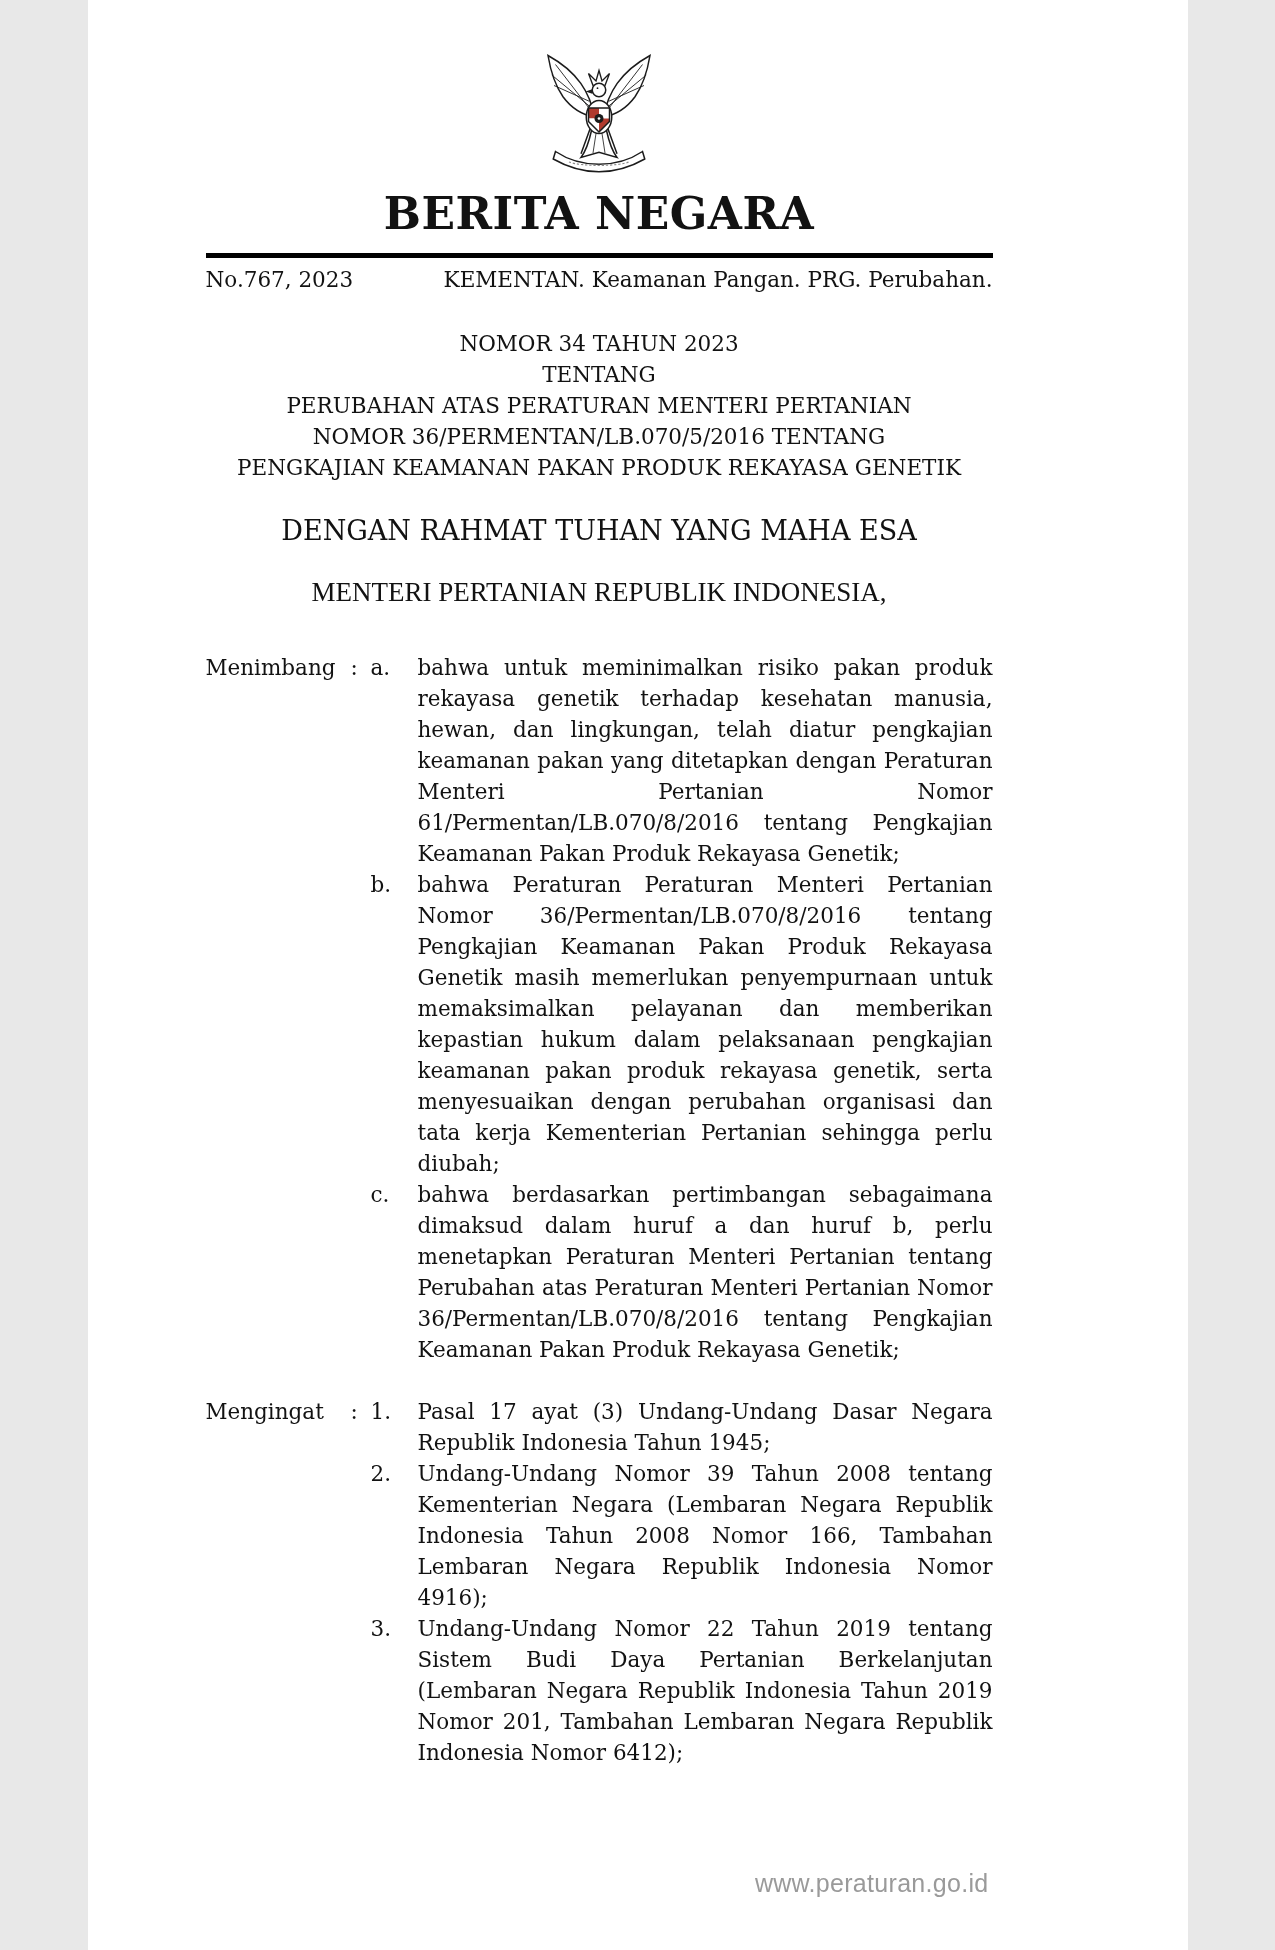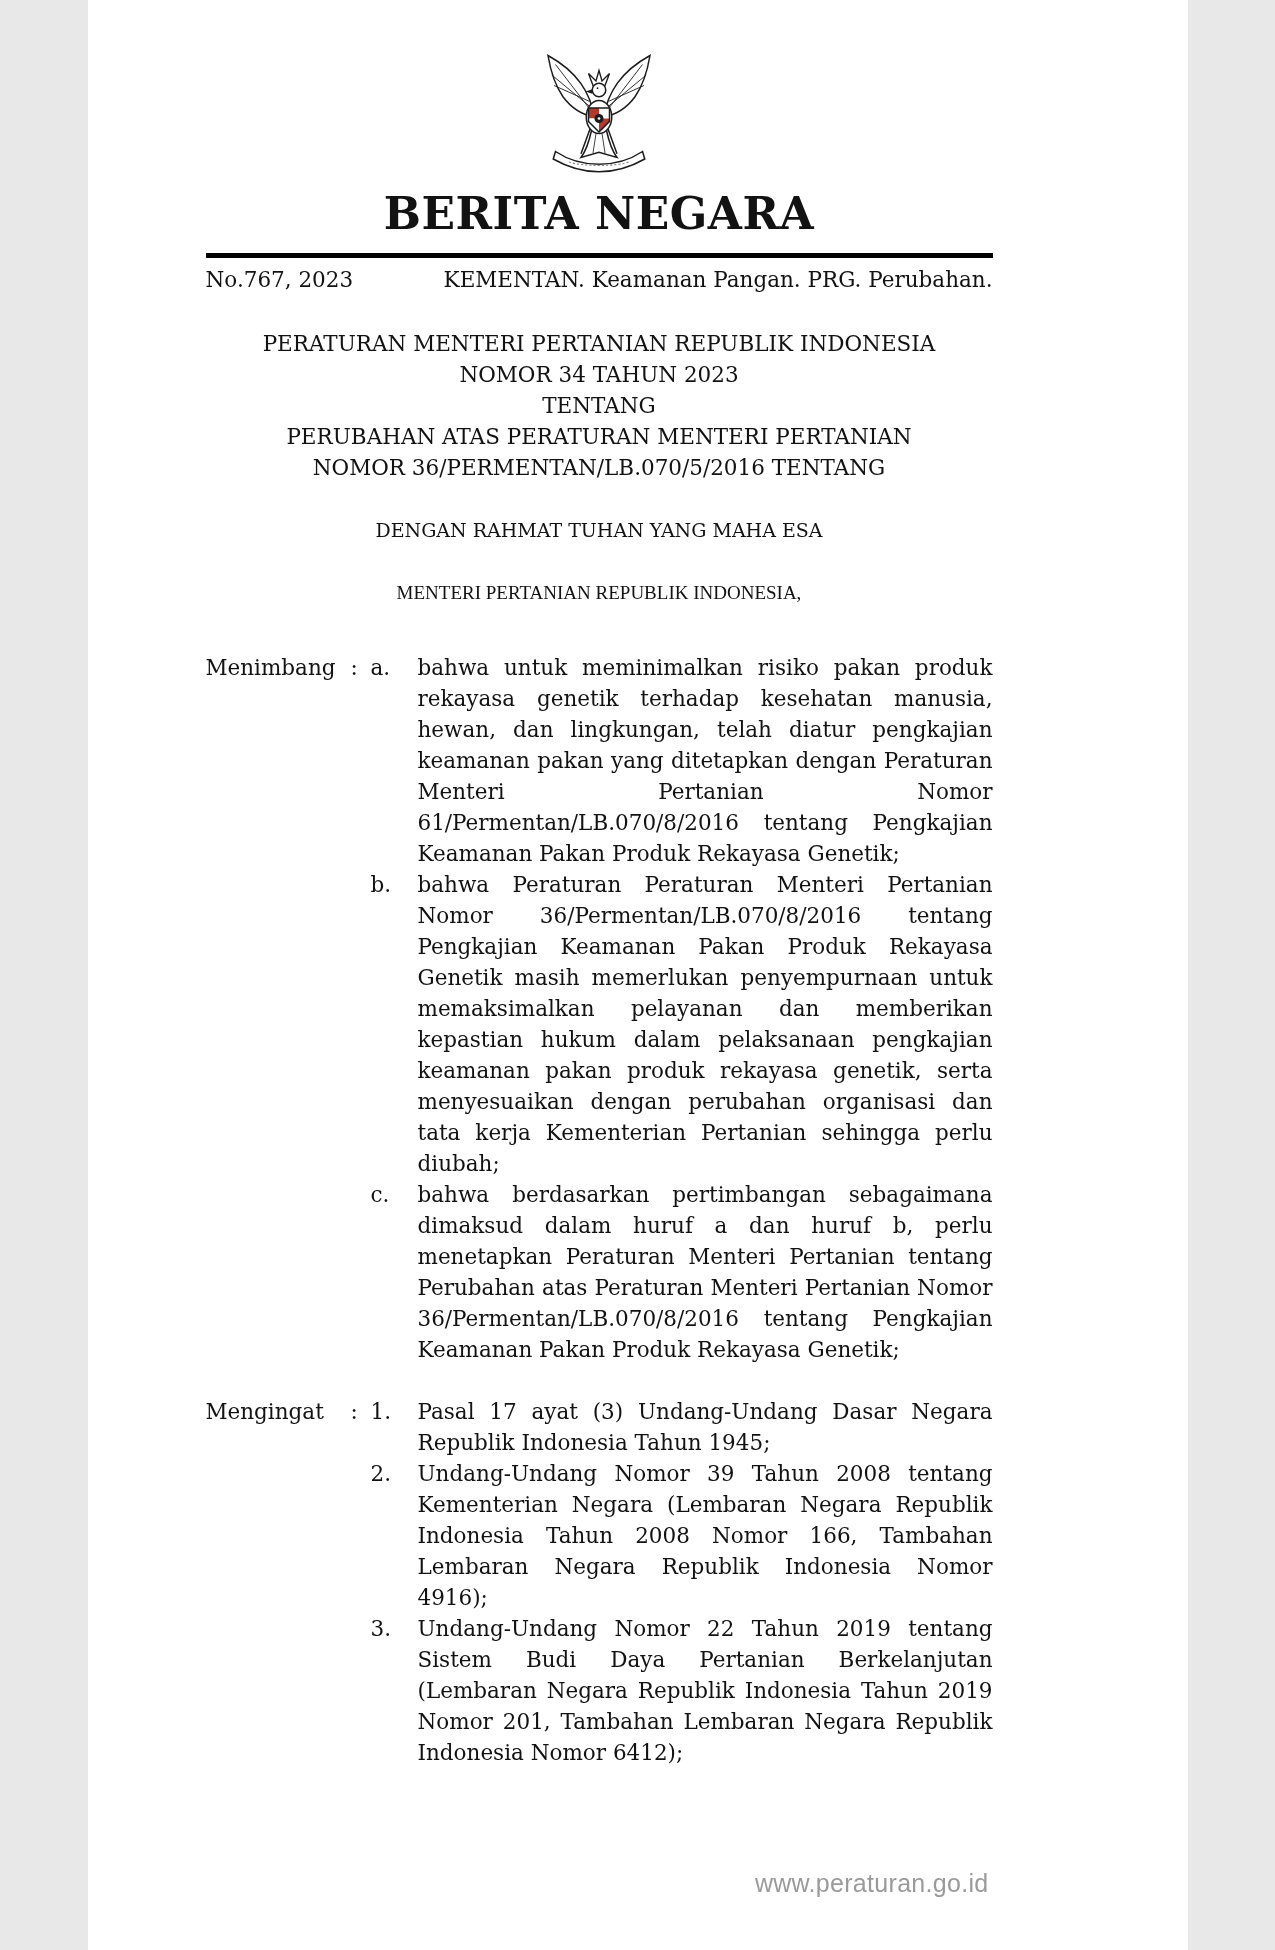--- a/index.html
+++ b/index.html
@@ -47,21 +47,21 @@
     text-align: right;
   }
   .title-block {
     margin-top: 36px;
     text-align: center;
     font-size: 21.5px;
     line-height: 31px;
   }
   .centered {
     text-align: center;
-    font-size: 19px;
+    font-size: 27px;
     line-height: 31px;
   }
   .invocation { margin-top: 32px; }
   .authority  { margin-top: 31px; font-family: Liberation Serif, serif; }
   .section {
     display: grid;
     grid-template-columns: 145px 20px 1fr;
     font-size: 21.5px;
     line-height: 31px;
     margin-top: 44px;
@@ -136,25 +136,25 @@
     </div>
 
     <div class="rule"></div>
 
     <div class="meta-row">
       <span>No.767, 2023</span>
       <span>KEMENTAN. Keamanan Pangan. PRG. Perubahan.</span>
     </div>
 
     <div class="title-block">
-      <div>PERATURAN MENTERI PERTANIAN REPUBLIK INDONESIA</div>
       <div>NOMOR 34 TAHUN 2023</div>
       <div>TENTANG</div>
       <div>PERUBAHAN ATAS PERATURAN MENTERI PERTANIAN</div>
       <div>NOMOR 36/PERMENTAN/LB.070/5/2016 TENTANG</div>
+      <div>PENGKAJIAN KEAMANAN PAKAN PRODUK REKAYASA GENETIK</div>
     </div>
 
     <div class="centered invocation">DENGAN RAHMAT TUHAN YANG MAHA ESA</div>
     <div class="centered authority">MENTERI PERTANIAN REPUBLIK INDONESIA,</div>
 
     <div class="section">
       <div class="sec-label">Menimbang</div>
       <div class="sec-colon">:</div>
       <div class="sec-items">
         <div class="item">

